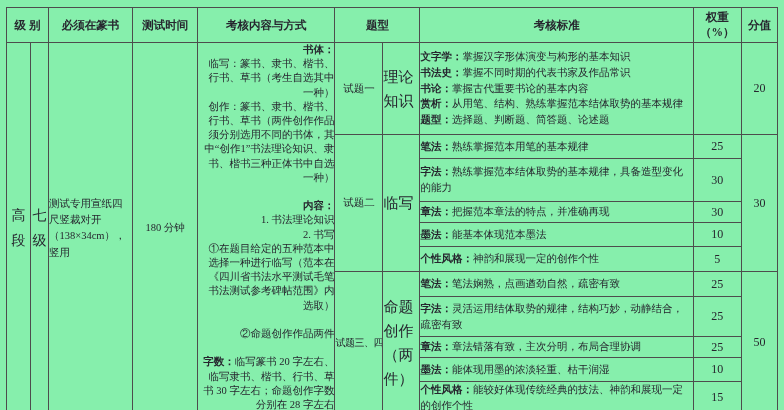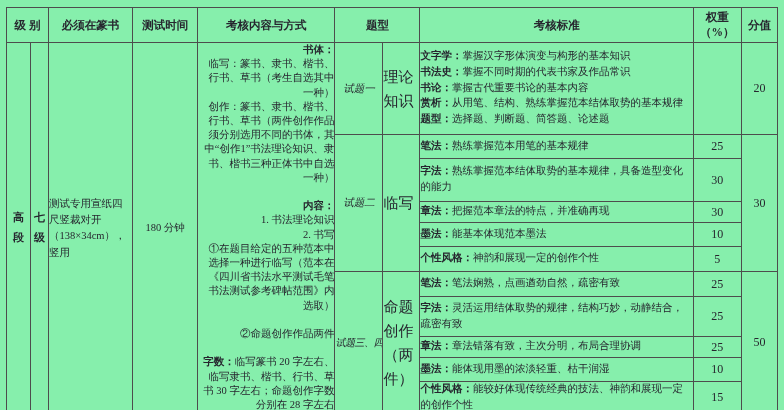--- a/index.html
+++ b/index.html
@@ -12,30 +12,30 @@
     position:absolute;left:6px;top:7px;width:772px;
     border-collapse:collapse;table-layout:fixed;
   }
   .doc th,.doc td{border:1px solid #4d4d4d;overflow:hidden;padding:0;}
   .doc th{font-size:11.5px;font-weight:bold;text-align:center;padding:2px 1px;}
   tr.hd{height:26px;}
   tr.r1{height:92px;}
   tr.r2{height:24px;} tr.r3{height:43px;} tr.r4{height:21px;} tr.r5{height:24px;} tr.r6{height:25px;}
   tr.r7{height:25px;} tr.r8{height:40px;} tr.r9{height:21px;} tr.r10{height:24px;} tr.r11{height:32px;}
   .vert-cell{vertical-align:middle;text-align:center;}
-  .vstack{display:inline-block;width:1.05em;word-break:break-all;line-height:1.8;font-size:11px;font-weight:bold;}
+  .vstack{display:inline-block;width:1.05em;word-break:break-all;line-height:1.8;font-size:14px;}
   .paper-cell{vertical-align:middle;text-align:left;padding:2px 5px;font-size:10.5px;line-height:1.55;}
   .time-cell{vertical-align:middle;text-align:center;font-size:10.5px;}
   .content-cell{vertical-align:top;text-align:left;padding:3px 4px 2px 5px;font-size:10.5px;line-height:14.2px;}
   .cline{min-height:14.2px;text-align:right;}
   .lbl{font-weight:bold;}
-  .q-cell{vertical-align:middle;text-align:center;font-size:10.5px;font-style:italic;}
+  .q-cell{vertical-align:middle;text-align:center;font-size:10.5px;}
   .q-small{font-size:10px;letter-spacing:-0.5px;white-space:nowrap;}
   .qt-cell{vertical-align:middle;text-align:left;font-size:15px;line-height:1.6;padding:1px 3px;}
-  .std-cell{vertical-align:middle;text-align:left;padding:1px 6px;font-size:10.5px;line-height:1.5;font-family:Liberation Mono, monospace;}
+  .std-cell{vertical-align:middle;text-align:left;padding:1px 6px;font-size:10.5px;line-height:1.5;}
   .num-cell{vertical-align:middle;text-align:center;font-size:12px;}
 </style>
 </head>
 <body>
 
 <div class="sheet">
   <table class="doc">
     <colgroup>
       <col style="width:24px">
         <col style="width:18px">

